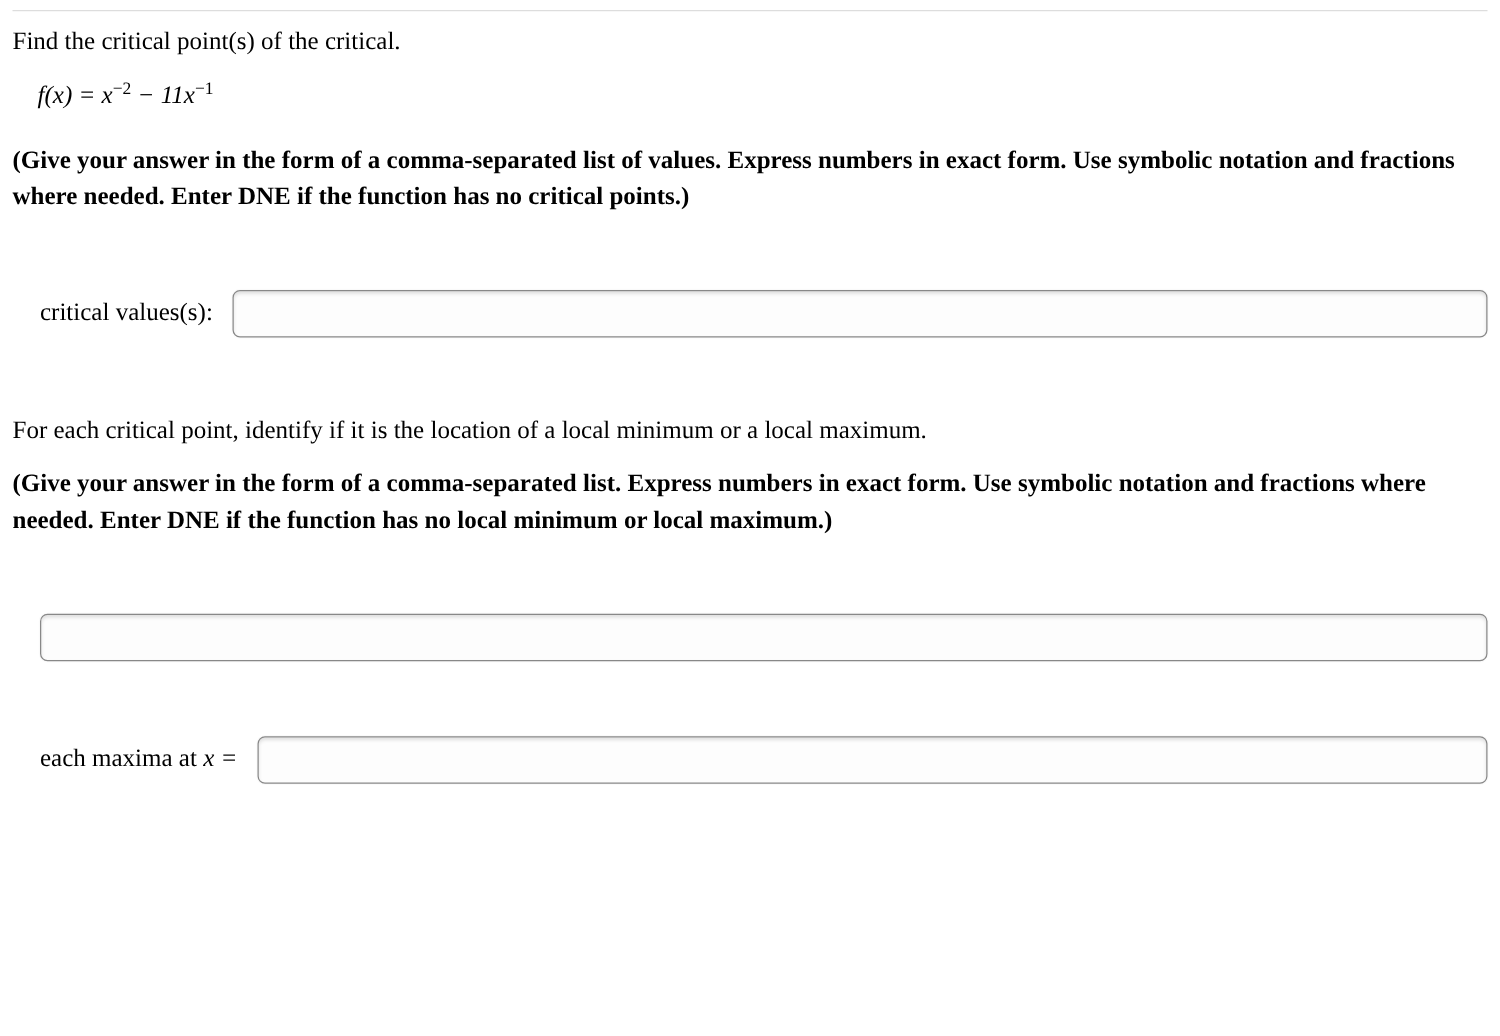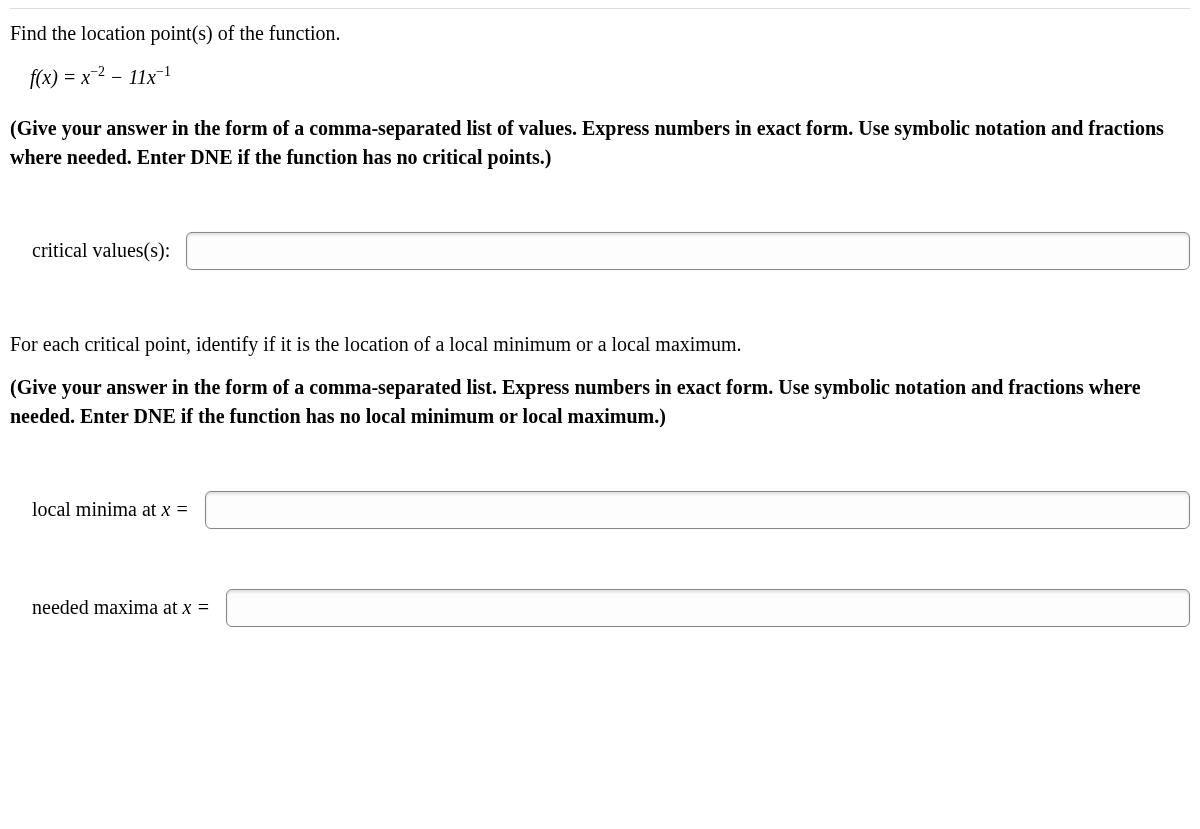--- a/index.html
+++ b/index.html
@@ -40,39 +40,36 @@
     border: none;
     border-top: 1px solid #ddd;
     margin: 0 0 10px 0;
   }
 </style>
 </head>
 <body>
 
 <hr class="top">
 
-<div class="prompt-line">Find the location point(s) of the function.</div>
+<div class="prompt-line">Find the critical point(s) of the critical.</div>
 
 <div class="equation"><span class="fn">f</span>(<span class="fn">x</span>) = <span class="fn">x</span><sup>−2</sup> − 11<span class="fn">x</span><sup>−1</sup></div>
 
 <div class="instructions">(Give your answer in the form of a comma-separated list of values. Express numbers in exact form. Use symbolic notation and fractions where needed. Enter DNE if the function has no critical points.)</div>
 
 <div class="answer-row">
   <span class="answer-label">critical values(s):</span>
   <input type="text" class="answer-input" value="" style="">
 </div>
 
 <div class="para">For each critical point, identify if it is the location of a local minimum or a local maximum.</div>
 <div class="instructions">(Give your answer in the form of a comma-separated list. Express numbers in exact form. Use symbolic notation and fractions where needed. Enter DNE if the function has no local minimum or local maximum.)</div>
 
 <div class="answer-row">
-  <span class="answer-label">
-    <span>local minima at </span><span class="xeq">x =</span>
-  </span>
   <input type="text" class="answer-input" value="" style="">
 </div>
 
 <div class="answer-row" style="margin-bottom:10px">
   <span class="answer-label">
-    <span>needed maxima at </span><span class="xeq">x =</span>
+    <span>each maxima at </span><span class="xeq">x =</span>
   </span>
   <input type="text" class="answer-input" value="" style="">
 </div>
 
 </body></html>

